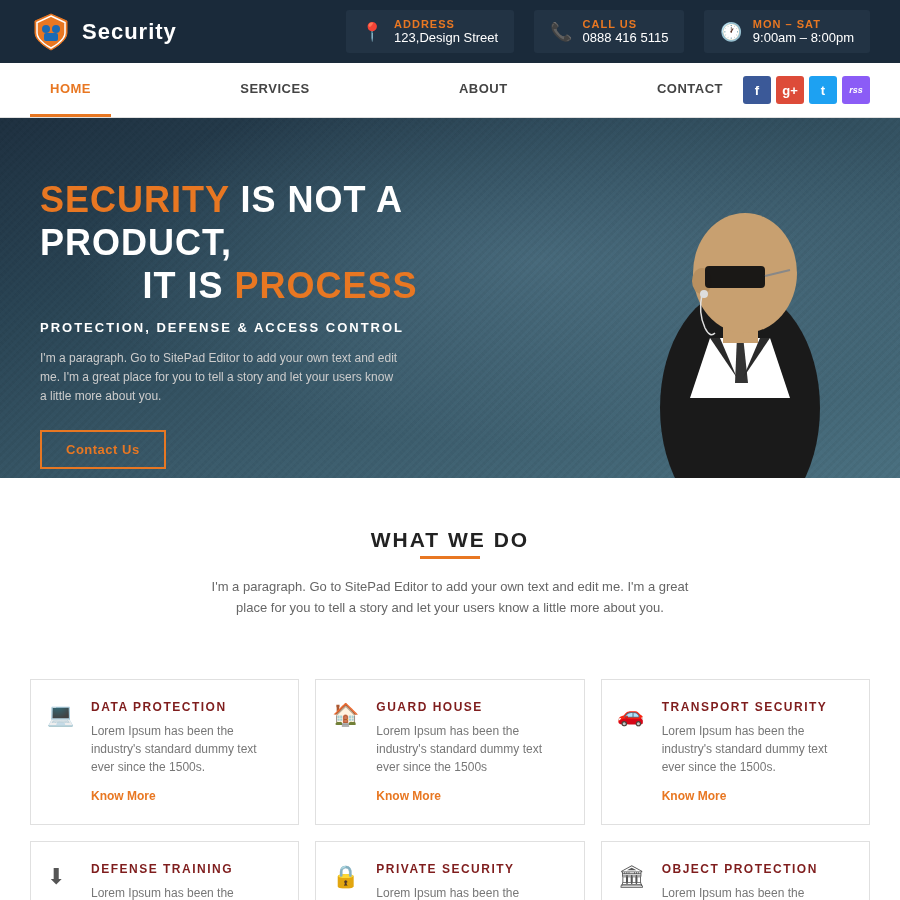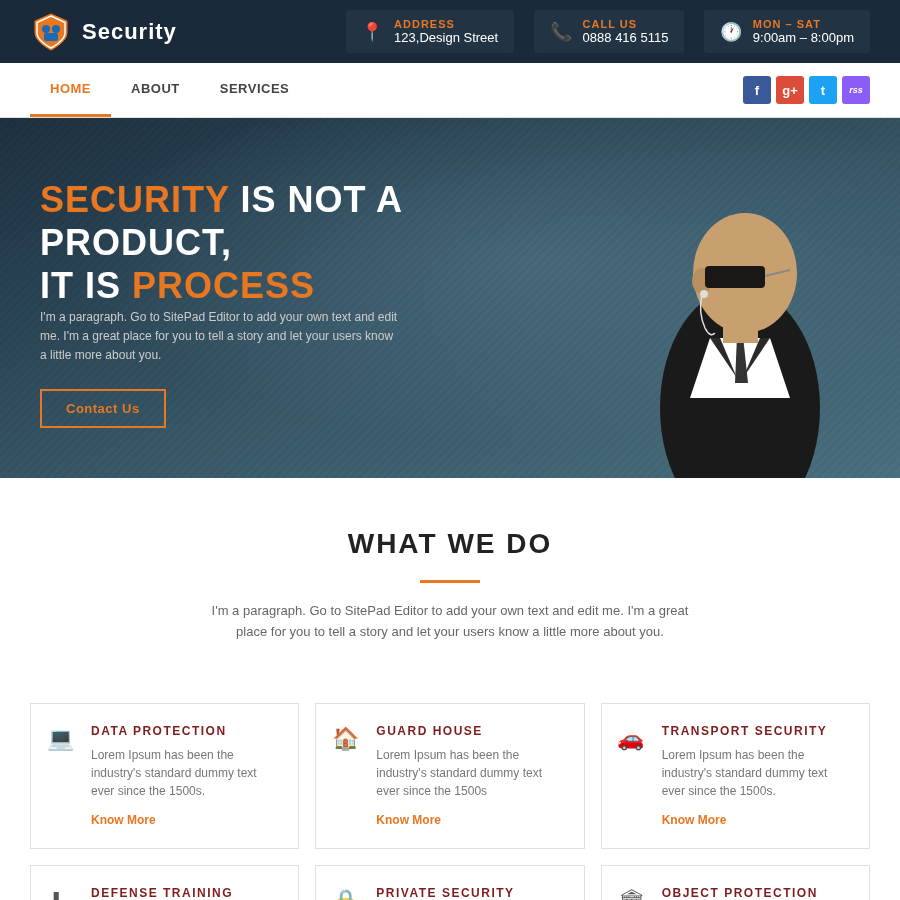--- a/index.html
+++ b/index.html
@@ -61,20 +61,21 @@
       background: #fff;
       border-bottom: 1px solid #e0e0e0;
       display: flex;
       align-items: center;
       padding: 0 30px;
     }
     .nav-links {
       display: flex;
       flex: 1;
       gap: 0;
+      justify-content: space-between;
     }
     .nav-link {
       padding: 18px 20px;
       font-size: 13px;
       font-weight: bold;
       color: #444;
       text-decoration: none;
       letter-spacing: 0.5px;
       cursor: pointer;
       border-bottom: 3px solid transparent;
@@ -152,20 +153,21 @@
       letter-spacing: 1px;
       line-height: 1.2;
     }
     .hero-title1 span.orange { color: #e87722; }
     .hero-title2 {
       font-size: 36px;
       font-weight: 900;
       color: #fff;
       letter-spacing: 1px;
       line-height: 1.2;
+      text-align: center;
     }
     .hero-title2 span.orange { color: #e87722; }
     .hero-subtitle {
       color: #fff;
       font-size: 13px;
       font-weight: bold;
       letter-spacing: 2px;
       margin-top: 12px;
       margin-bottom: 14px;
     }
@@ -187,25 +189,25 @@
       background: transparent;
       letter-spacing: 0.5px;
     }
 
     
     .section-what {
       padding: 50px 30px 30px;
       text-align: center;
     }
     .section-title {
-      font-size: 28px;
+      font-size: 21px;
       font-weight: 900;
       color: #222;
       letter-spacing: 2px;
-      margin-bottom: 20px;
+      margin-bottom: 4px;
     }
     .section-divider {
       width: 60px;
       height: 3px;
       background: #e87722;
       margin: 0 auto 18px;
     }
     .section-desc {
       font-size: 13px;
       color: #666;
@@ -291,22 +293,23 @@
         <div class="info-label">MON – SAT</div>
         <div class="info-value">9:00am – 8:00pm</div>
       </div>
     </div>
   </div>
 </div>
 
 <div class="nav-bar">
   <div class="nav-links">
     <a class="nav-link active">HOME</a>
+    <a class="nav-link">SERVICES</a>
     <a class="nav-link">ABOUT</a>
-    <a class="nav-link">SERVICES</a>
+    <a class="nav-link">CONTACT</a>
   </div>
   <div class="social-icons">
     <div class="social-btn social-fb">f</div>
     <div class="social-btn social-gp">g+</div>
     <div class="social-btn social-tw">t</div>
     <div class="social-btn social-rss" style="font-size:9px;">rss</div>
   </div>
 </div>
 
 <div class="hero">
@@ -344,20 +347,21 @@
 
   <div class="hero-content">
     <div class="hero-title1">
       <span class="orange">SECURITY</span>
       <span> IS NOT A PRODUCT,</span>
     </div>
     <div class="hero-title2">
       <span>IT IS </span>
       <span class="orange">PROCESS</span>
     </div>
+    <div class="hero-subtitle">PROTECTION, DEFENSE &amp; ACCESS CONTROL</div>
     <div class="hero-para">I'm a paragraph. Go to SitePad Editor to add your own text and edit me. I'm a great place for you to tell a story and let your users know a little more about you.</div>
     <button class="hero-btn">Contact Us</button>
   </div>
 </div>
 
 <div class="section-what">
   <div class="section-title">WHAT WE DO</div>
   <div class="section-divider"></div>
   <div class="section-desc">I'm a paragraph. Go to SitePad Editor to add your own text and edit me. I'm a great place for you to tell a story and let your users know a little more about you.</div>
 </div>

